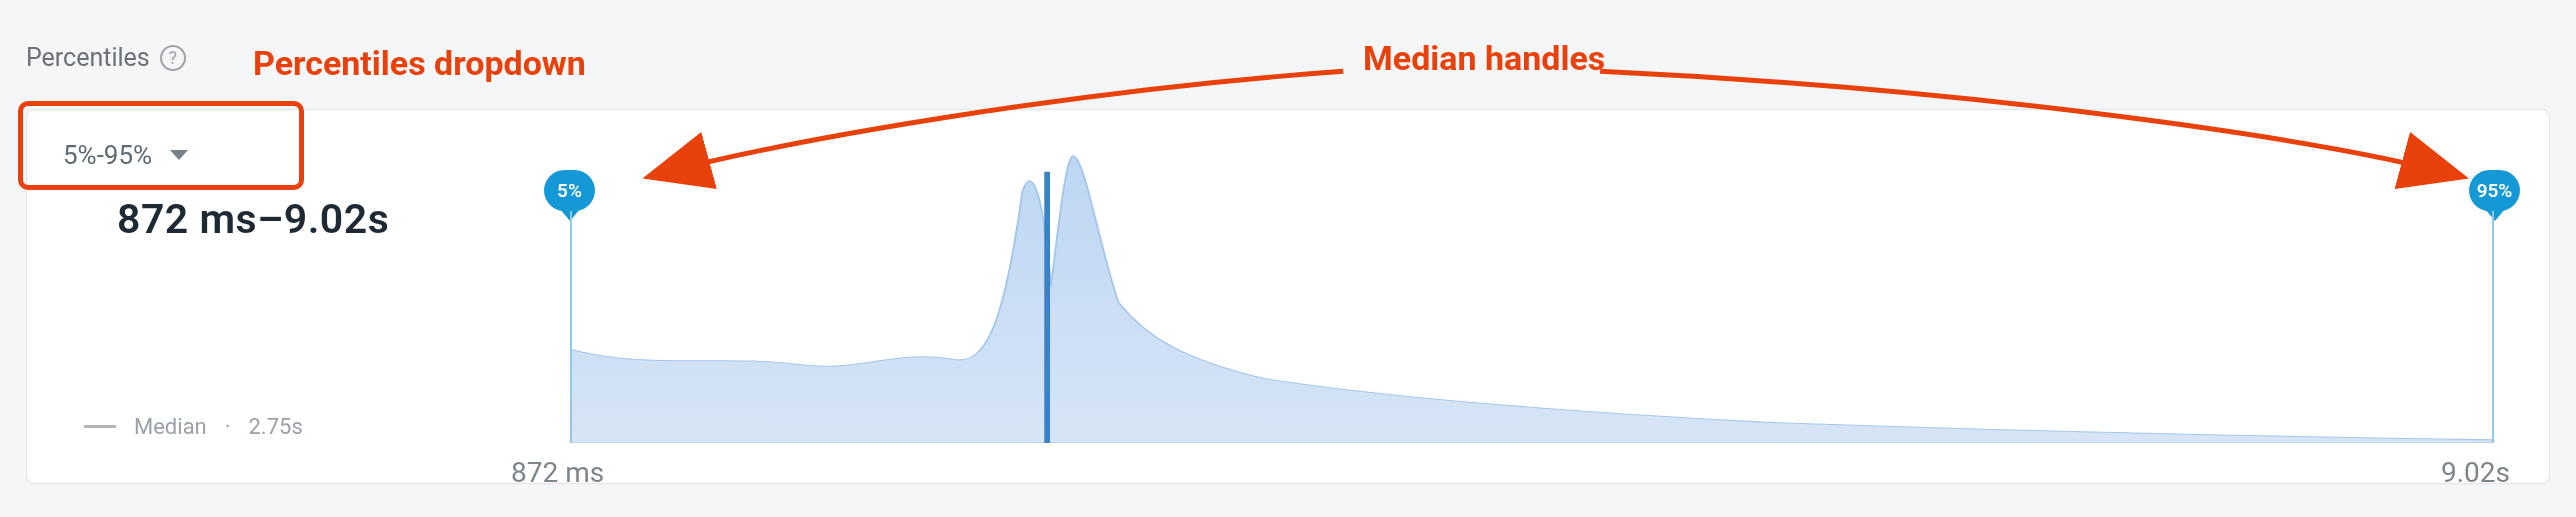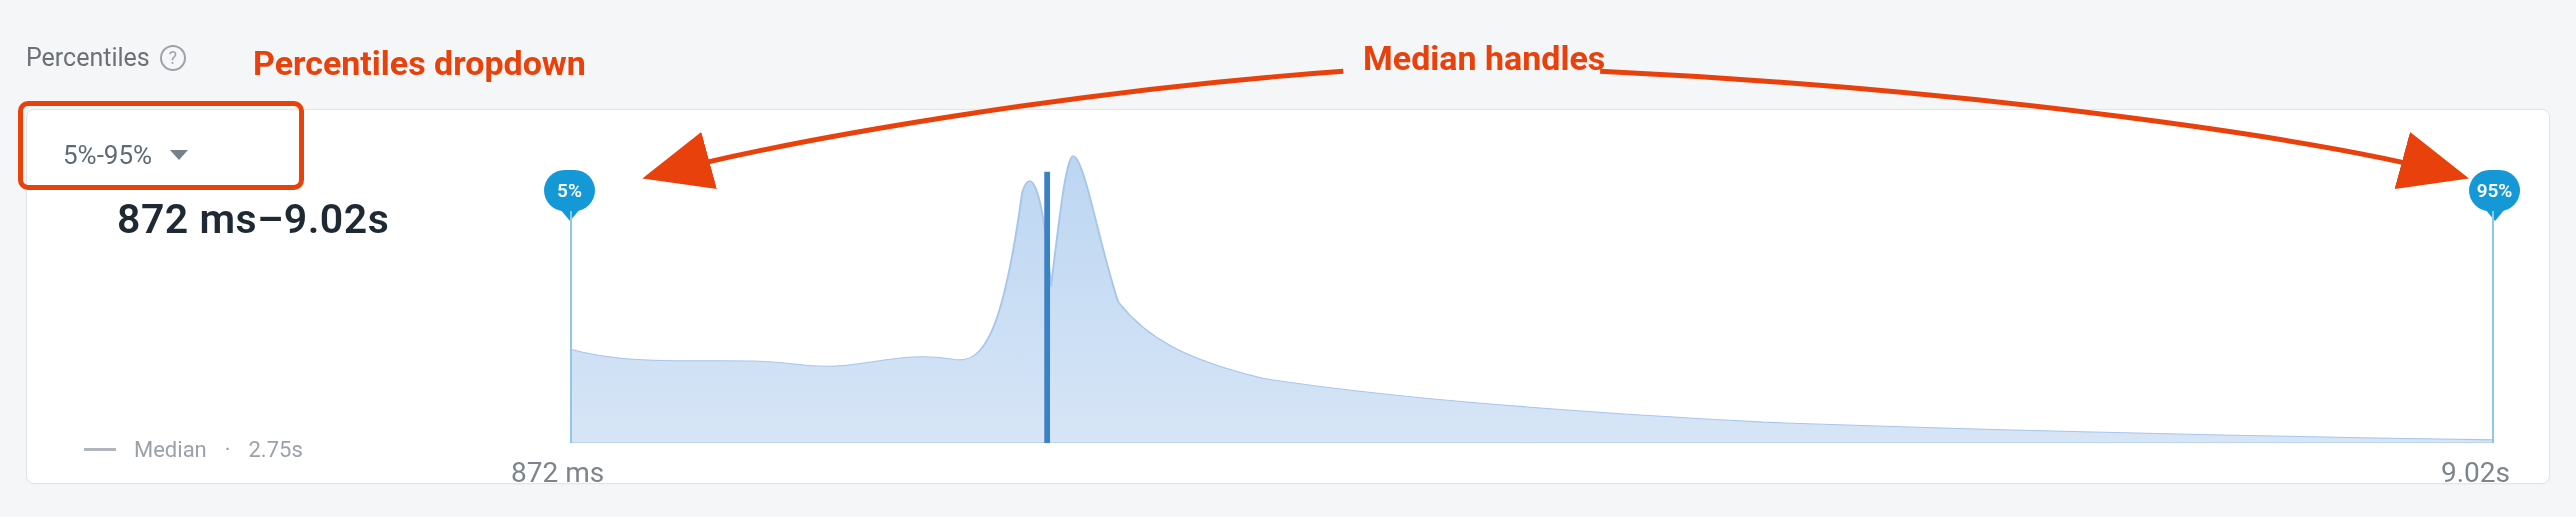--- a/index.html
+++ b/index.html
@@ -104,21 +104,20 @@
   }
   .median-row {
     position: absolute;
     top: 304px;
     left: 57px;
     display: flex;
     align-items: center;
     gap: 18px;
     color: #9aa1a8;
     font-size: 22px;
-    margin-top: 23px;
   }
   .median-tick {
     width: 32px;
     height: 0;
     border-top: 3px solid #b0b6bc;
   }
 
   
   .chart-area {
     position: absolute;

